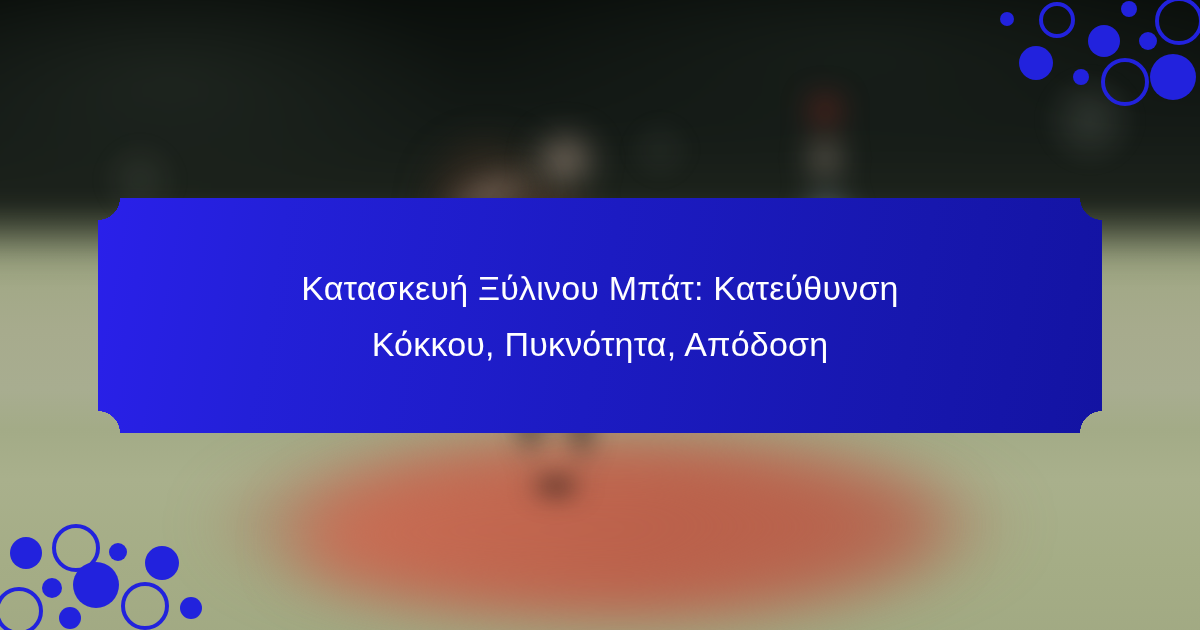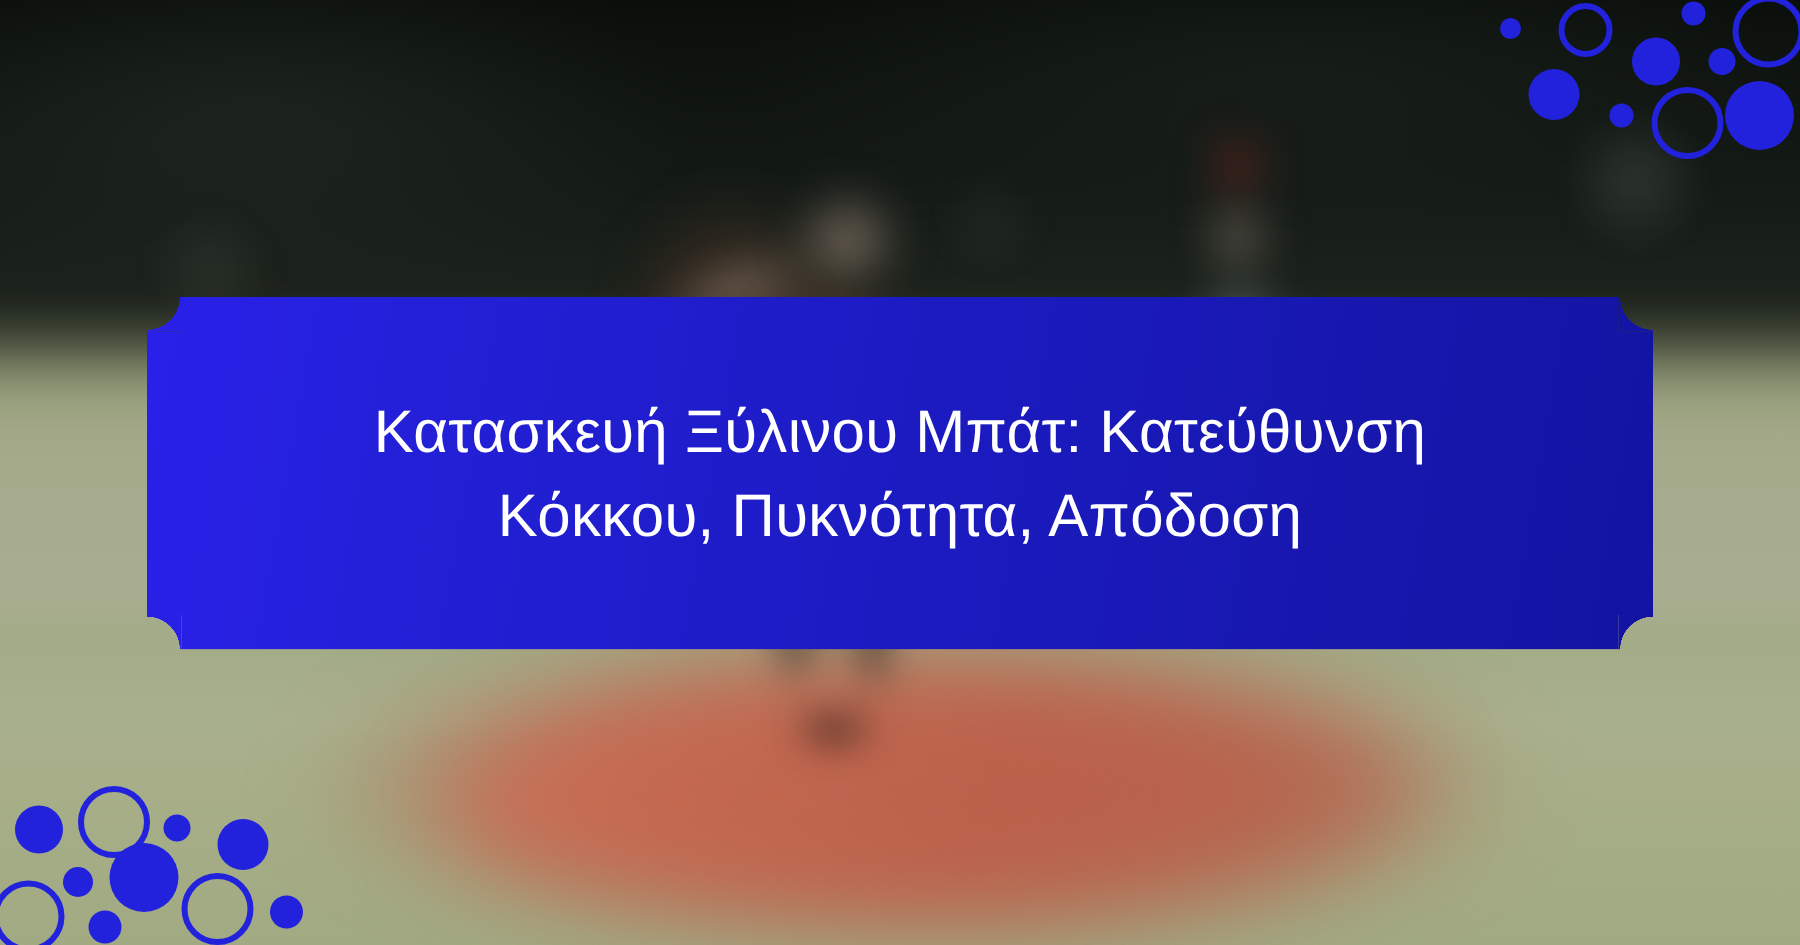--- a/index.html
+++ b/index.html
@@ -175,21 +175,21 @@
       radial-gradient(circle 22px at 100% 0, transparent 99%, #000 100%) right top / 23px 23px no-repeat,
       radial-gradient(circle 22px at 0 100%, transparent 99%, #000 100%) left bottom / 23px 23px no-repeat,
       radial-gradient(circle 22px at 100% 100%, transparent 99%, #000 100%) right bottom / 23px 23px no-repeat,
       linear-gradient(#000,#000) 23px 0 / calc(100% - 46px) 100% no-repeat,
       linear-gradient(#000,#000) 0 23px / 100% calc(100% - 46px) no-repeat;
   }
   #banner-title {
     position: relative;
     z-index: 2;
     color: #ffffff;
-    font-size: 40px;
+    font-size: 34px;
     line-height: 56px;
     font-weight: 400;
     text-align: center;
     letter-spacing: .2px;
     white-space: pre-line;
   }
 </style>
 </head>
 <body>
 

